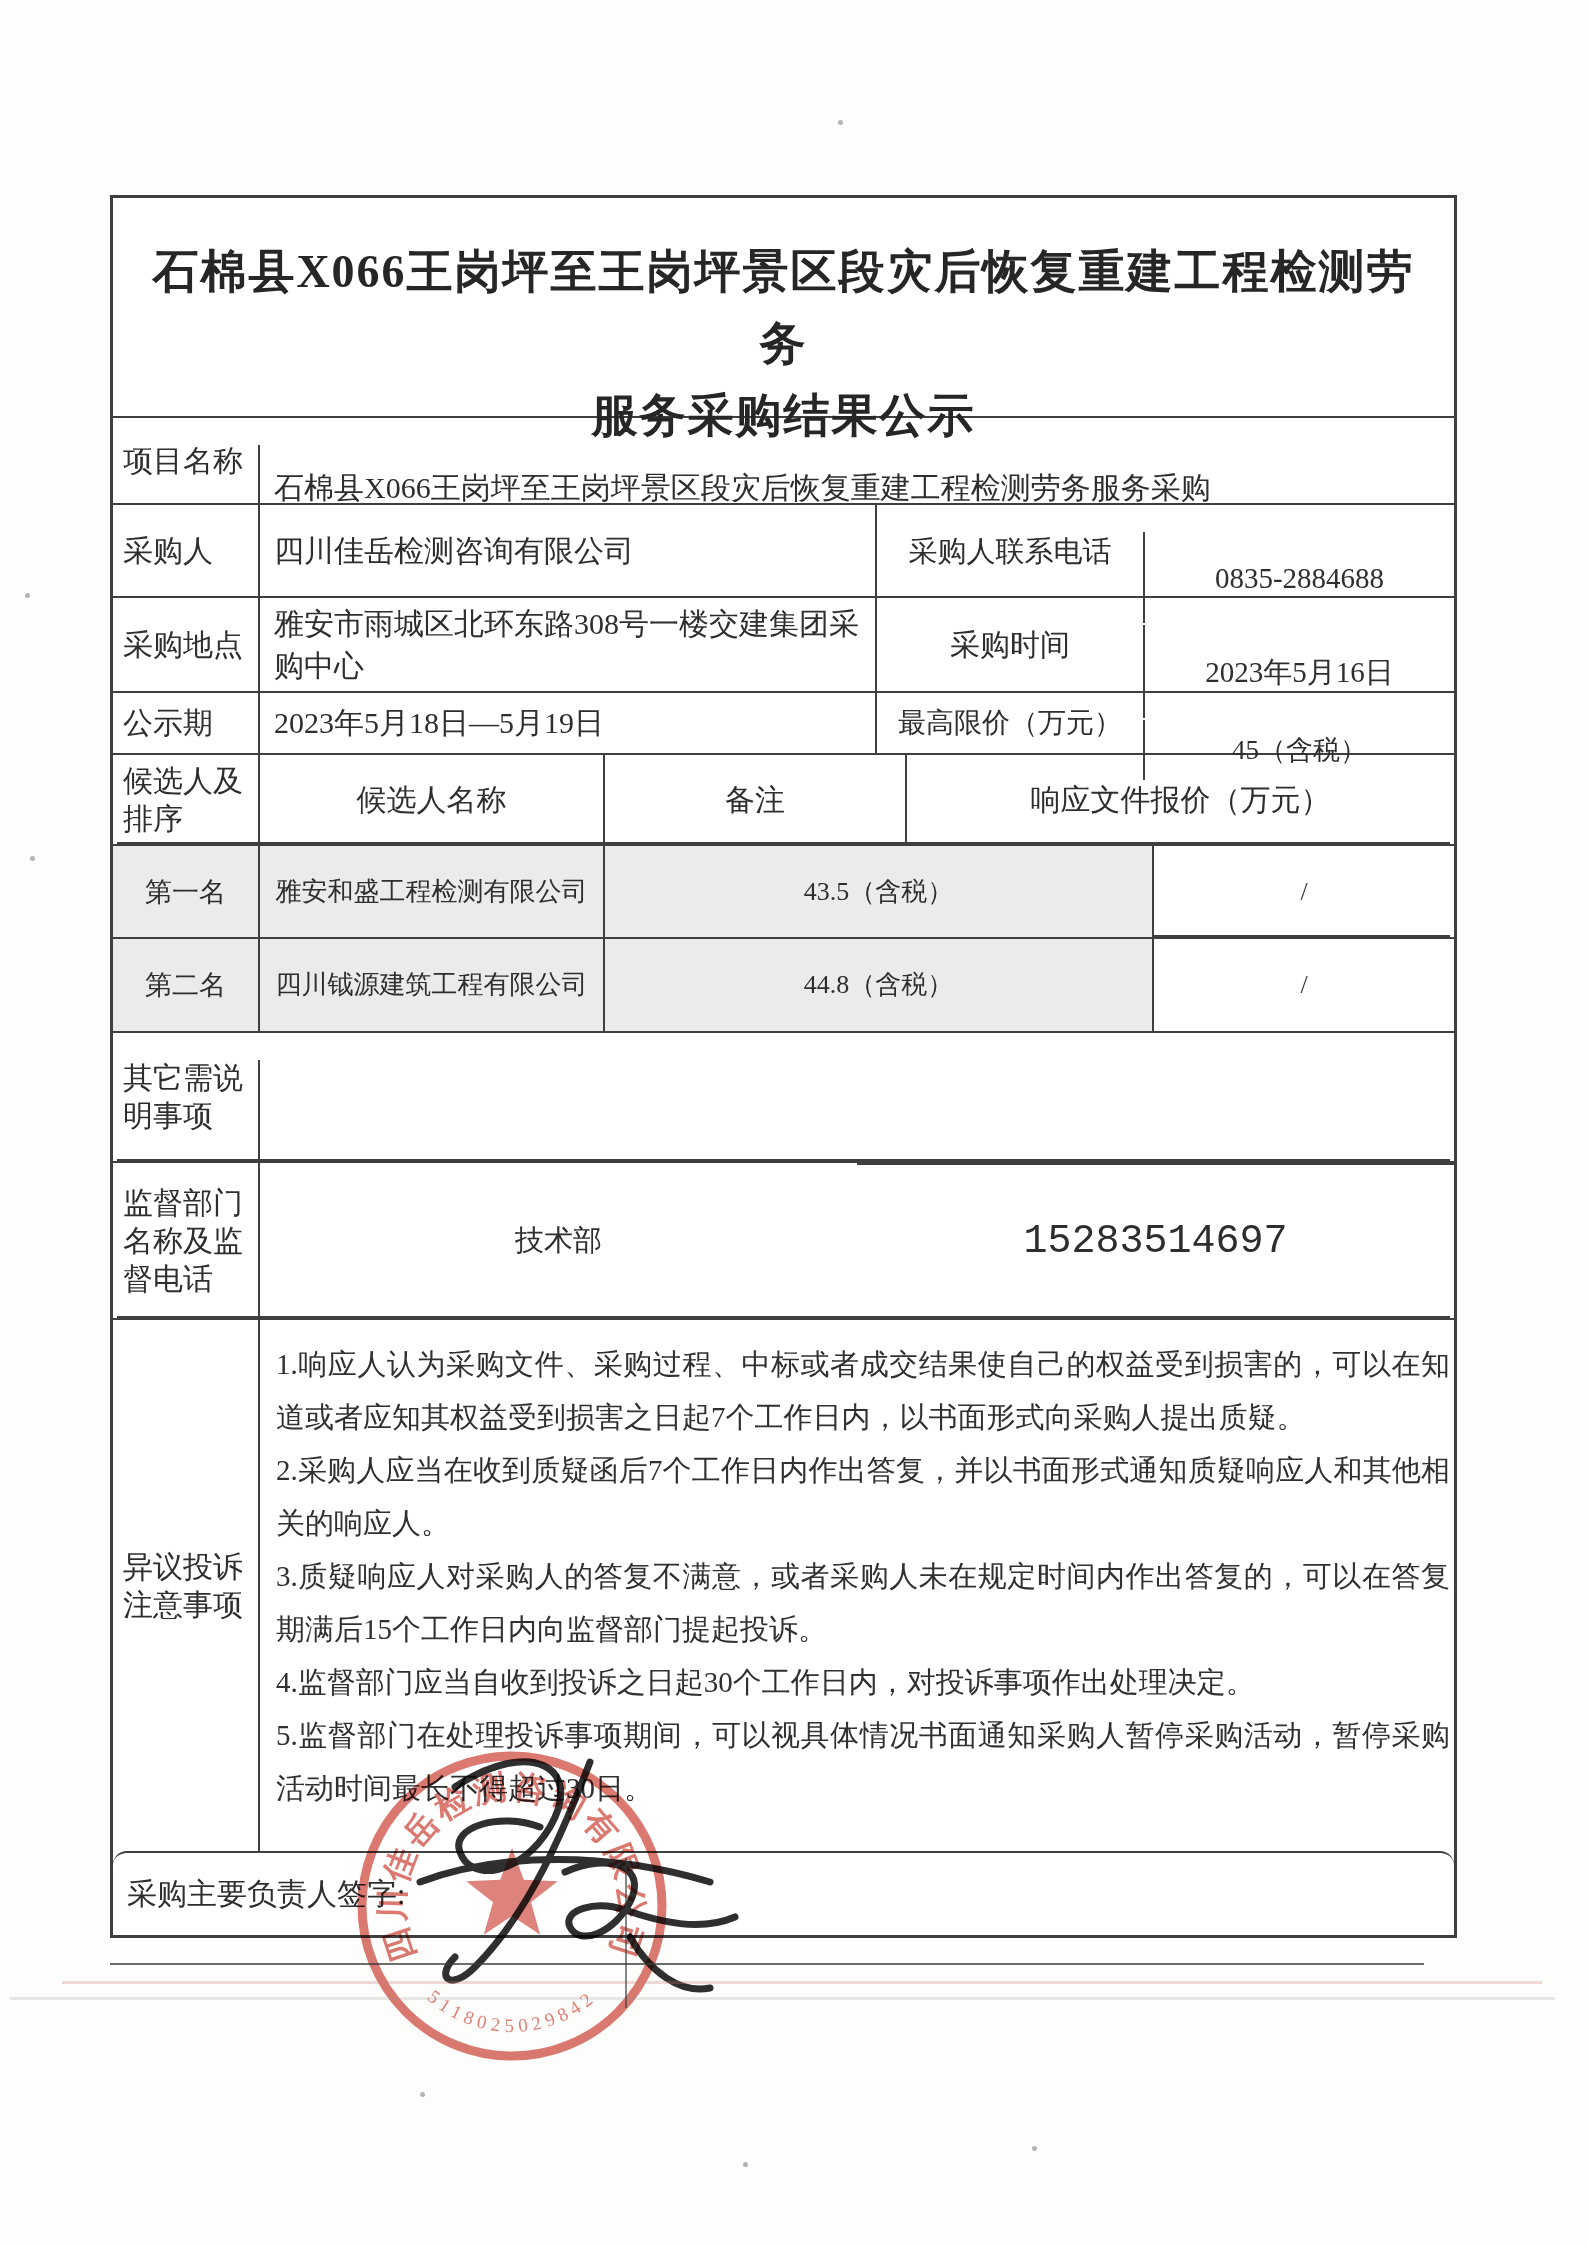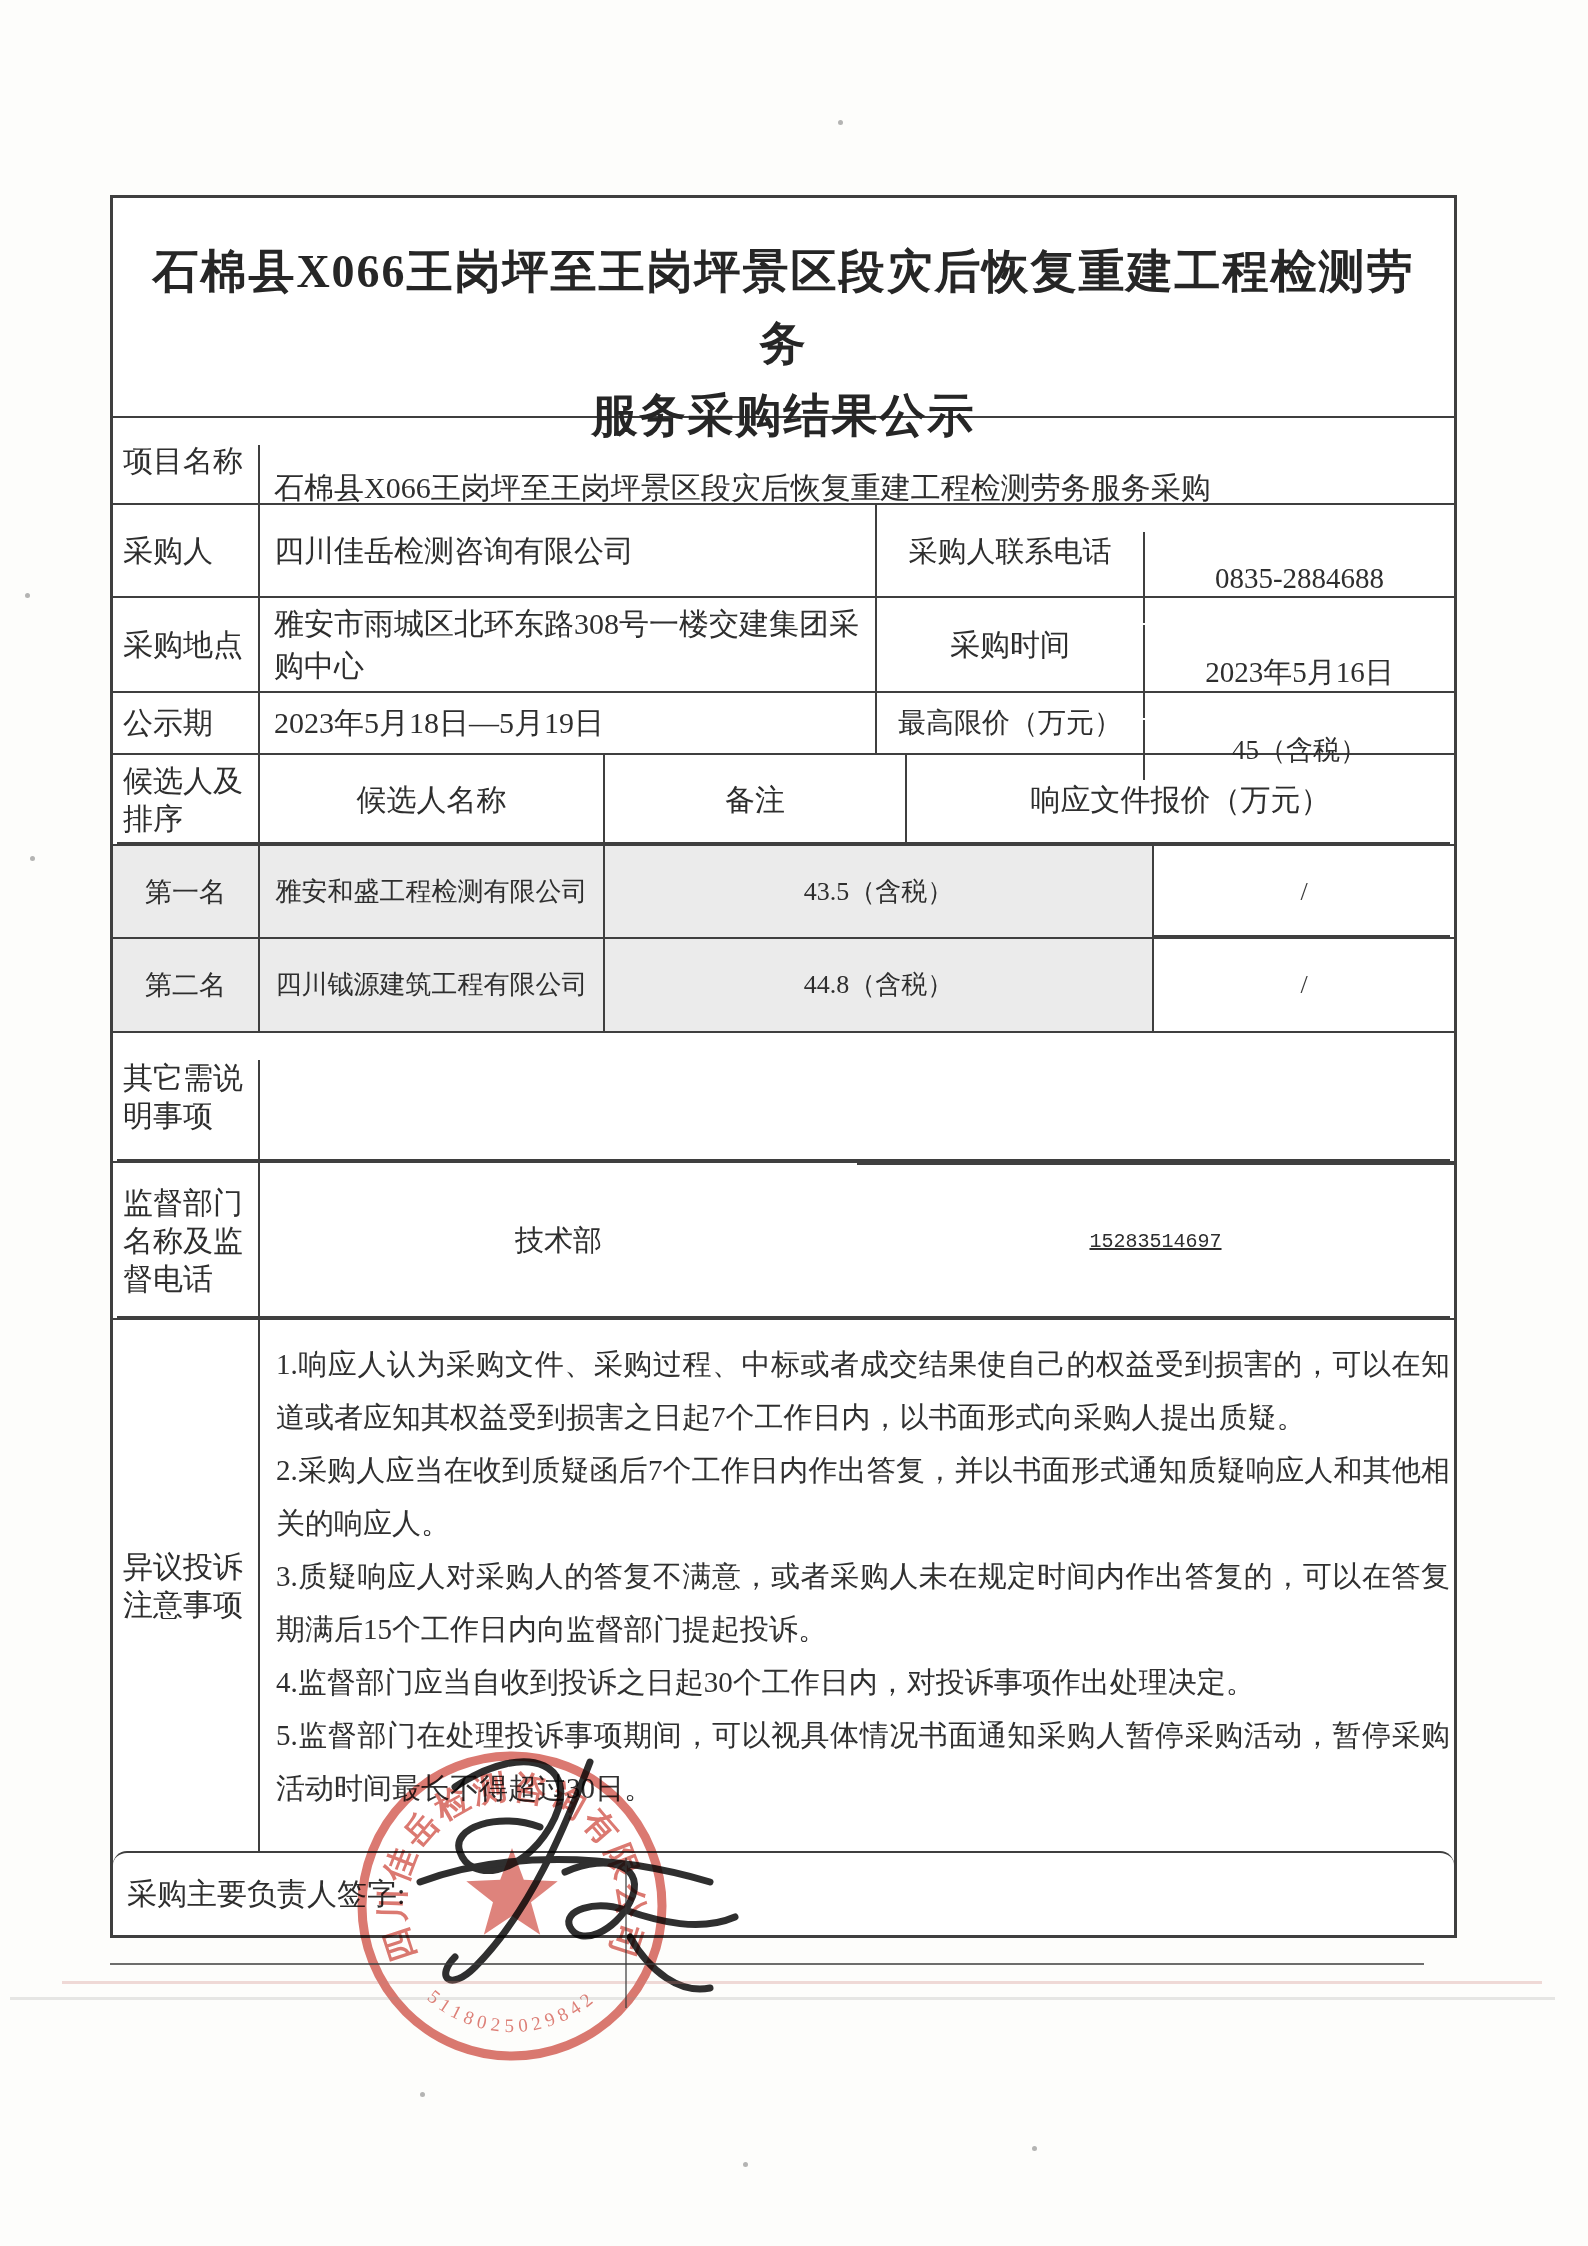--- a/index.html
+++ b/index.html
@@ -136,21 +136,21 @@
 
     <div class="t-row row-other">
       <div class="cell lab">其它需说明事项</div>
       <div class="cell val w-rest"></div>
     </div>
 
     <div class="t-row row-supervision dbl">
       <div class="cell lab">监督部门名称及监督电话</div>
       <div class="stack-col">
         <div class="sub-cell">技术部</div>
-        <div class="sub-cell" style="font-family:'Liberation Mono','DejaVu Sans Mono',monospace;font-size:20px;text-decoration:underline;">15283514697</div>
+        <div class="sub-cell" style="font-family:'Liberation Mono','DejaVu Sans Mono',monospace;font-size:40px;">15283514697</div>
       </div>
     </div>
 
     <div class="t-row row-objection dbl">
       <div class="cell lab">异议投诉注意事项</div>
       <div class="objection-body" style="border-left:2px solid #3f3f3f;">
         <p>1.响应人认为采购文件、采购过程、中标或者成交结果使自己的权益受到损害的，可以在知道或者应知其权益受到损害之日起7个工作日内，以书面形式向采购人提出质疑。</p>
         <p>2.采购人应当在收到质疑函后7个工作日内作出答复，并以书面形式通知质疑响应人和其他相关的响应人。</p>
         <p>3.质疑响应人对采购人的答复不满意，或者采购人未在规定时间内作出答复的，可以在答复期满后15个工作日内向监督部门提起投诉。</p>
         <p>4.监督部门应当自收到投诉之日起30个工作日内，对投诉事项作出处理决定。</p>

